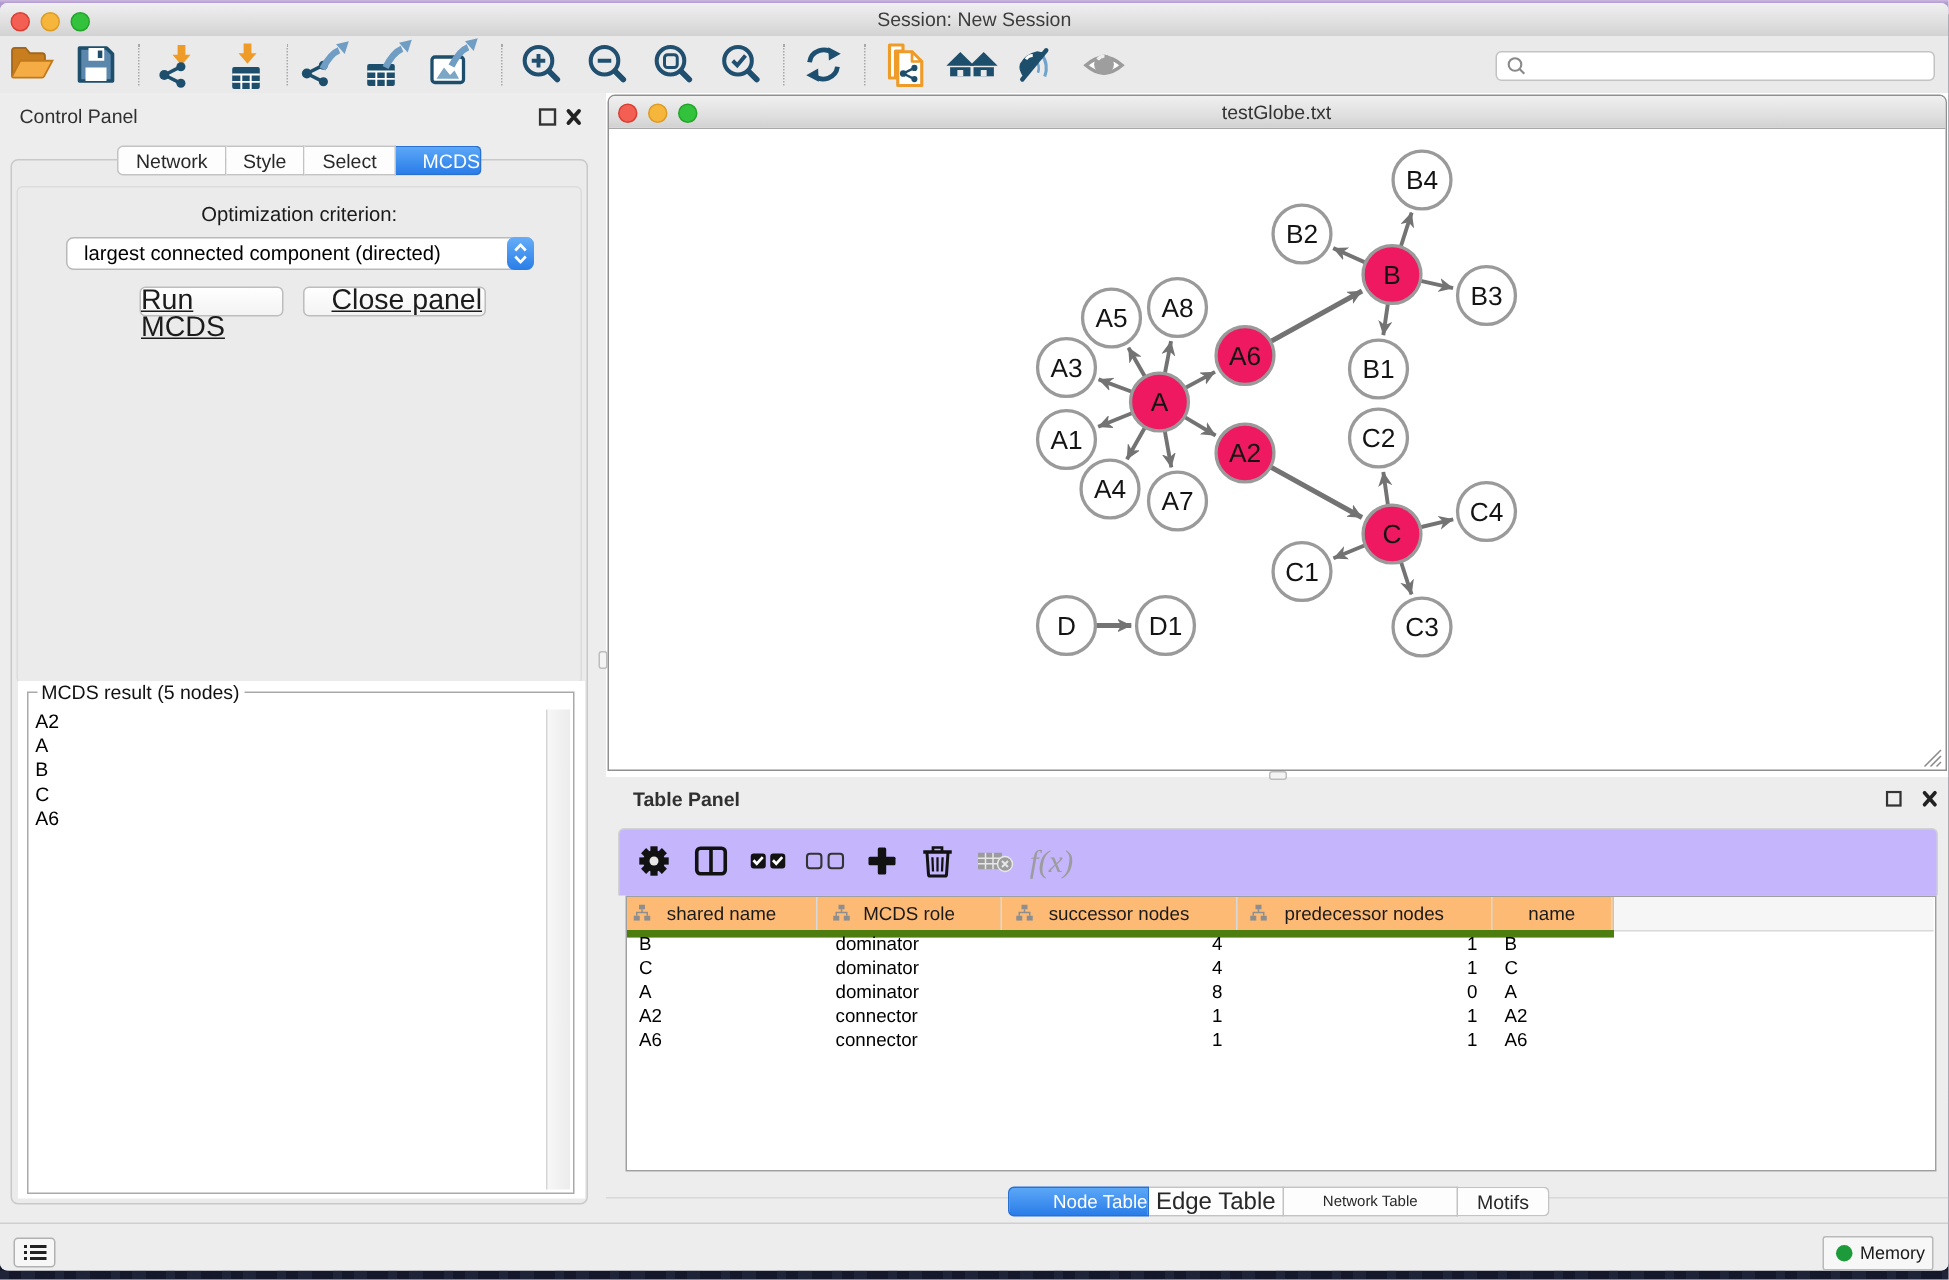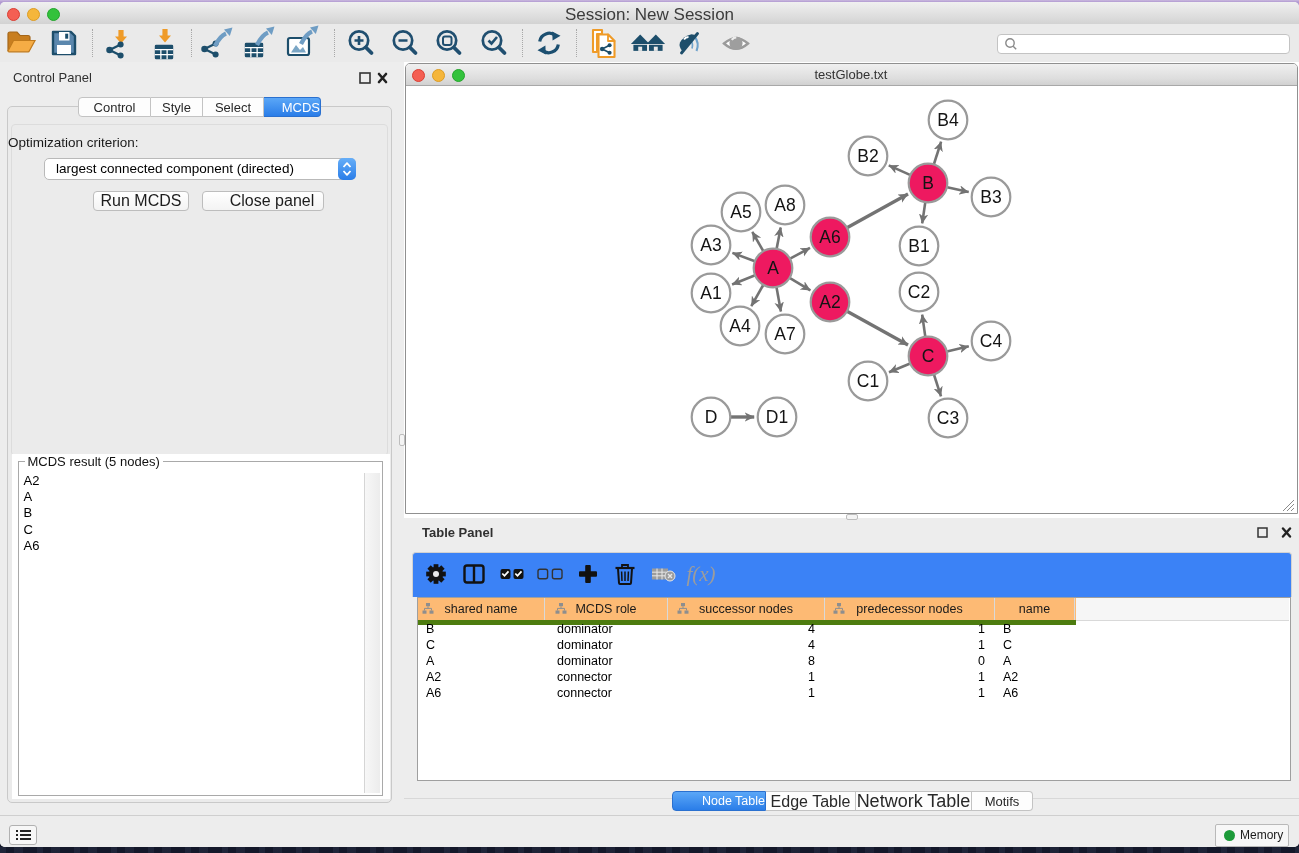--- a/index.html
+++ b/index.html
@@ -8,21 +8,21 @@
 .abs{position:absolute;}
 #app{position:absolute;left:0;top:2px;width:1299px;height:845px;background:#ededed;
  border-radius:5px 5px 5px 5px;overflow:hidden;}
 
 #titlebar{position:absolute;left:0;top:0;width:1299px;height:22px;
  background:linear-gradient(to bottom,#f0f0f0,#dcdcdc 70%,#d2d2d2);border-bottom:1px solid #b8b8b8;}
 .tl{position:absolute;width:12px;height:12px;border-radius:50%;top:6px;}
 #titlebar .t1{left:7px;background:#f45f53;border:1px solid #da3f34;width:11px;height:11px;}
 #titlebar .t2{left:27px;background:#f5b63b;border:1px solid #dd9c24;width:11px;height:11px;}
 #titlebar .t3{left:47px;background:#33c23c;border:1px solid #23a52c;width:11px;height:11px;}
-#titlebar .ttl{position:absolute;left:0;right:0;top:3px;text-align:center;font-size:17px;color:#3c3c3c;}
+#titlebar .ttl{position:absolute;left:0;right:0;top:3px;text-align:center;font-size:13px;color:#3c3c3c;}
 
 #toolbar{position:absolute;left:0;top:22px;width:1299px;height:38px;background:#eaeaea;border-bottom:1px solid #cccccc;}
 .sep{position:absolute;top:5px;height:28px;width:0;border-left:1px dotted #a8a8a8;}
 #searchbox{position:absolute;left:997px;top:10px;width:291px;height:18px;background:#ffffff;
  border:1px solid #c3c3c3;border-radius:4px;}
 
 #cpanel{position:absolute;left:0;top:60px;width:404px;height:753px;background:#ededed;}
 #cpanel .hdr{position:absolute;left:13px;top:8px;font-size:13px;color:#303030;}
 .tabrow{position:absolute;height:20px;display:flex;z-index:5;}
 .tab{height:18px;line-height:19px;font-size:13px;color:#282828;background:#fdfdfd;
@@ -31,35 +31,35 @@
 .tab.last{border-radius:0 4px 4px 0;}
 .tab.sel{background:linear-gradient(to bottom,#5ba7f7,#2a7de8);color:#ffffff;border-color:#2a70cf;text-align:right;}
 #cpbox{position:absolute;left:7px;top:44px;width:383px;height:695px;background:#ebebeb;
  border:1px solid #c9c9c9;border-radius:5px;}
 #cpwhite{position:absolute;left:4px;top:347px;width:378px;height:345px;background:#ffffff;}
 #fieldset{position:absolute;left:9.5px;top:354px;width:363px;height:333px;border:1px solid #a9a9a9;background:#fff;}
 #fieldset .leg{position:absolute;left:6px;top:-8px;background:#ffffff;padding:0 3px;font-size:13px;color:#111;}
 #mlist{position:absolute;left:1px;top:11px;width:344px;font-size:13px;color:#000;line-height:16.2px;padding-left:4px;}
 #mscroll{position:absolute;right:2px;top:11px;width:15px;height:320px;background:linear-gradient(to right,#f7f7f7,#ececec);border-left:1px solid #d5d5d5;}
 .btn{position:absolute;background:linear-gradient(to bottom,#ffffff,#f3f3f3);border:1px solid #bdbdbd;
- border-radius:4px;font-size:16px;color:#1c1c1c;text-align:center;}
+ border-radius:4px;font-size:19px;color:#1c1c1c;text-align:left;text-decoration:underline;}
 
 #netarea{position:absolute;left:404px;top:60px;width:895px;height:456px;background:#ffffff;}
 #netwin{position:absolute;left:0.5px;top:1px;width:891px;height:449px;border:1px solid #909090;
  border-radius:5px 5px 0 0;background:#ffffff;}
 #nettb{position:absolute;left:0;top:0;width:891px;height:21px;border-radius:4px 4px 0 0;
  background:linear-gradient(to bottom,#f0f0f0,#dddddd 70%,#d1d1d1);border-bottom:1px solid #a8a8a8;}
 #nettb .t1{left:6px;top:5px;width:11px;height:11px;background:#f45f53;border:1px solid #da3f34;}
 #nettb .t2{left:26px;top:5px;width:11px;height:11px;background:#f5b63b;border:1px solid #dd9c24;}
 #nettb .t3{left:46px;top:5px;width:11px;height:11px;background:#33c23c;border:1px solid #23a52c;}
 #nettb .ttl{position:absolute;left:0;right:0;top:3px;text-align:center;font-size:13px;color:#333;}
 
 #tpanel{position:absolute;left:404px;top:516px;width:895px;height:297px;background:#ededed;}
 #tpanel .hdr{position:absolute;left:18px;top:7px;font-size:13px;color:#303030;font-weight:bold;}
-#ttools{position:absolute;left:8px;top:34px;width:878px;height:44px;background:#3b82f6;
+#ttools{position:absolute;left:8px;top:34px;width:878px;height:44px;background:#c4b5fd;
  border:1px solid #d2d2d2;border-radius:4px 4px 0 0;border-bottom:none;}
 #ttable{position:absolute;left:13px;top:79px;width:872px;height:182px;background:#ffffff;border:1px solid #9f9f9f;}
 #thead{position:absolute;left:0;top:0;width:658px;height:22px;background:#fdba74;border-bottom:5px solid #4d7c0f;}
 #theadr{position:absolute;left:658px;top:0;width:213px;height:22px;background:#f6f6f6;border-bottom:1px solid #d9d9d9;}
 .hcol{position:absolute;top:0;height:22px;border-right:1px solid #d9d9d9;}
 .hcol span{display:block;text-align:center;font-size:12.5px;color:#1a1a1a;line-height:22px;}
 .trow{position:absolute;left:0;width:871px;height:16px;font-size:12.5px;color:#000;}
 .trow div{position:absolute;top:0;line-height:16px;}
 
 #btabs{position:absolute;left:268px;top:273px;display:flex;z-index:3;}
@@ -226,28 +226,28 @@
         </svg>
       </div>
   </div>
   <div id="cpanel">
     <div class="hdr">Control Panel</div>
     <svg class="abs" style="left:359px;top:10px" width="30" height="12" viewBox="0 0 30 12">
       <rect x="1" y="1" width="10" height="10" fill="none" stroke="#333" stroke-width="1.6"></rect>
       <path d="M20 2 L27 10 M27 2 L20 10" stroke="#222" stroke-width="2.6" stroke-linecap="round"></path>
     </svg>
     <div class="tabrow" style="left:78px;top:35px">
-      <div class="tab first" style="width:71px">Control</div>
+      <div class="tab first" style="width:71px">Network</div>
       <div class="tab" style="width:51px">Style</div>
       <div class="tab" style="width:60px">Select</div>
       <div class="tab last sel" style="width:56px">MCDS</div>
     </div>
     <div id="cpbox">
       <div style="position:absolute;left:3px;top:17px;width:375px;height:330px;border:1px solid #dcdcdc;border-radius:4px;"></div>
-      <div style="position:absolute;left:0;top:28px;width:383px;text-align:left;font-size:13.5px;color:#1a1a1a;">Optimization criterion:</div>
+      <div style="position:absolute;left:0;top:28px;width:383px;text-align:center;font-size:13.5px;color:#1a1a1a;">Optimization criterion:</div>
       <div style="position:absolute;left:36px;top:51px;width:310px;height:20px;background:#fff;border:1px solid #b9b9b9;border-radius:5px;">
         <div style="position:absolute;left:11px;top:2px;font-size:13.5px;color:#000;">largest connected component (directed)</div>
         <div style="position:absolute;right:-1px;top:-1px;width:18px;height:22px;border-radius:5px;background:linear-gradient(to bottom,#66aef8,#2a7de8);">
           <svg width="18" height="22" viewBox="0 0 18 22">
               <path d="M5.5 9 L9 5.2 L12.5 9" fill="none" stroke="#fff" stroke-width="1.8" stroke-linejoin="round"></path>
               <path d="M5.5 13 L9 16.8 L12.5 13" fill="none" stroke="#fff" stroke-width="1.8" stroke-linejoin="round"></path>
             </svg>
         </div>
       </div>
       <div class="btn" style="left:85px;top:84px;width:94px;height:18px;line-height:18px;">Run MCDS</div>
@@ -513,21 +513,21 @@
 <div style="left:250px;width:147px;text-align:right">1</div>
 <div style="left:407px;width:160px;text-align:right">1</div>
 <div style="left:585px">A6</div>
           </div>
 </div>
     </div>
     <div style="position:absolute;left:0;top:280px;width:895px;height:1px;background:#d8d8d8;"></div>
     <div id="btabs">
       <div class="tab first sel" style="width:92px;font-size:12.5px;">Node Table</div>
       <div class="tab" style="width:89px;font-size:16px;">Edge Table</div>
-      <div class="tab" style="width:115px;font-size:18px;">Network Table</div>
+      <div class="tab" style="width:115px;font-size:10px;">Network Table</div>
       <div class="tab last" style="width:60px;font-size:13px;">Motifs</div>
     </div>
   </div>
   <div id="statusbar">
     <div id="lbtn">
       <svg width="26" height="18" viewBox="0 0 26 18">
           <g fill="#222">
             <rect x="6" y="4" width="2" height="2"></rect>
             <rect x="10" y="4" width="11" height="2"></rect>
             <rect x="6" y="8" width="2" height="2"></rect>

